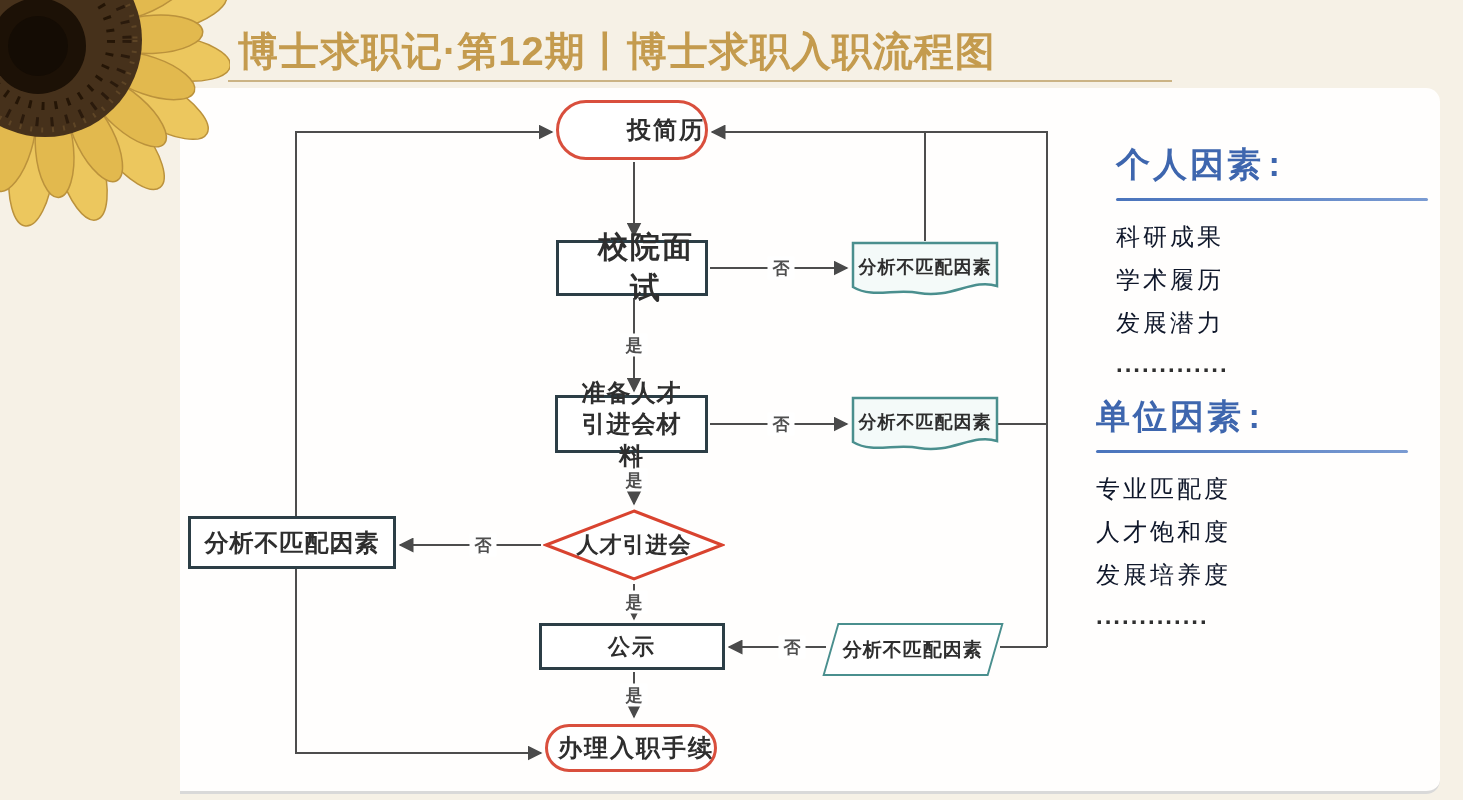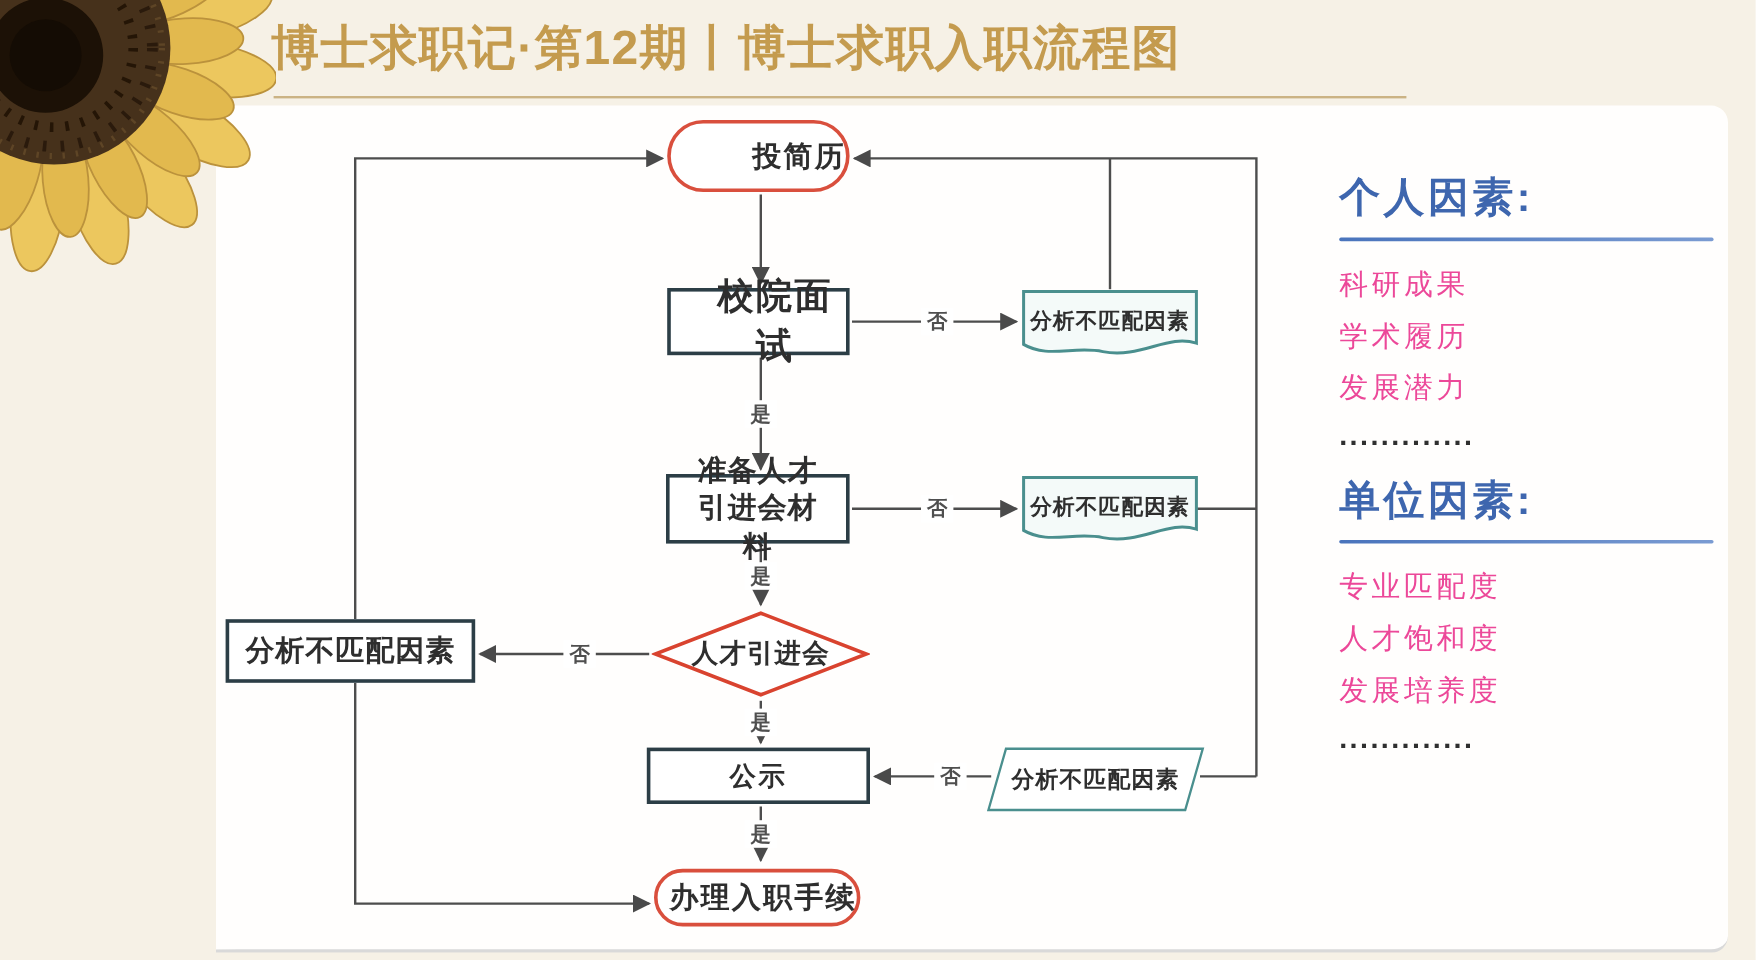--- a/index.html
+++ b/index.html
@@ -3,21 +3,21 @@
 <meta charset="utf-8">
 <style>
   html,body{margin:0;padding:0;}
   body{
     width:1463px;height:800px;position:relative;overflow:hidden;
     background:#f6f1e6;
     font-family:"Liberation Sans","DejaVu Sans",sans-serif;
   }
   
   .page-title{
-    position:absolute;left:226px;top:12px;margin:0;
+    position:absolute;left:226px;top:12px;margin:12px;
     font-size:40px;font-weight:800;letter-spacing:1px;
     color:#c49b4e;white-space:nowrap;
   }
   .title-underline{
     position:absolute;left:228px;top:80px;width:944px;height:0;
     border-top:2px solid #cbb384;
   }
   
   .sunflower{position:absolute;left:-40px;top:-50px;z-index:5;}
   
@@ -48,29 +48,29 @@
   .fs21{font-size:22px;letter-spacing:2px;}
   .fs20{font-size:24px;letter-spacing:1px;line-height:1.3;}
   
   .edge-label{
     position:absolute;z-index:3;transform:translate(-50%,-50%);
     background:#fff;padding:0 5px;font-size:17px;font-weight:600;color:#4f4f4f;
   }
   
   .side-section{position:absolute;width:315px;z-index:2;}
   .side-title{
-    margin:0;font-size:34px;font-weight:800;letter-spacing:3px;color:#3e66ae;
+    margin:0;font-size:34px;font-weight:800;letter-spacing:3px;color:#3e66ae;font-family:Liberation Mono, monospace;
   }
   .side-underline{
     margin-top:10px;height:3px;width:312px;
     background:linear-gradient(90deg,#4a74bc,#7a9bd2);border-radius:2px;
   }
   .side-items{list-style:none;margin:20px 0 0 0;padding:0;}
   .side-items li{
-    font-size:24px;color:#ec4899;letter-spacing:3px;height:43px;font-weight:500;
+    font-size:24px;color:#0f172a;letter-spacing:3px;height:43px;font-weight:500;
   }
   .side-items li.dots{font-weight:800;letter-spacing:2px;color:#2f2f2f;}
 </style>
 </head>
 <body>
 
 <svg class="sunflower" width="270" height="310" viewBox="0 0 270 310">
   <g stroke="#bb923c" stroke-width="1.5">
     <g fill="#ecc75e">
       <ellipse cx="215" cy="90" rx="57" ry="22" transform="rotate(-36 85 90)"></ellipse>
@@ -192,21 +192,21 @@
     <h2 class="side-title">个人因素:</h2>
     <div class="side-underline"></div>
     <ul class="side-items">
       <li>科研成果</li>
       <li>学术履历</li>
       <li>发展潜力</li>
       <li class="dots">.............</li>
     </ul>
   </div>
 
-  <div class="side-section" style="left:936px;top:306px">
+  <div class="side-section" style="left:916px;top:306px">
     <h2 class="side-title">单位因素:</h2>
     <div class="side-underline"></div>
     <ul class="side-items">
       <li>专业匹配度</li>
       <li>人才饱和度</li>
       <li>发展培养度</li>
       <li class="dots">.............</li>
     </ul>
   </div>
 

